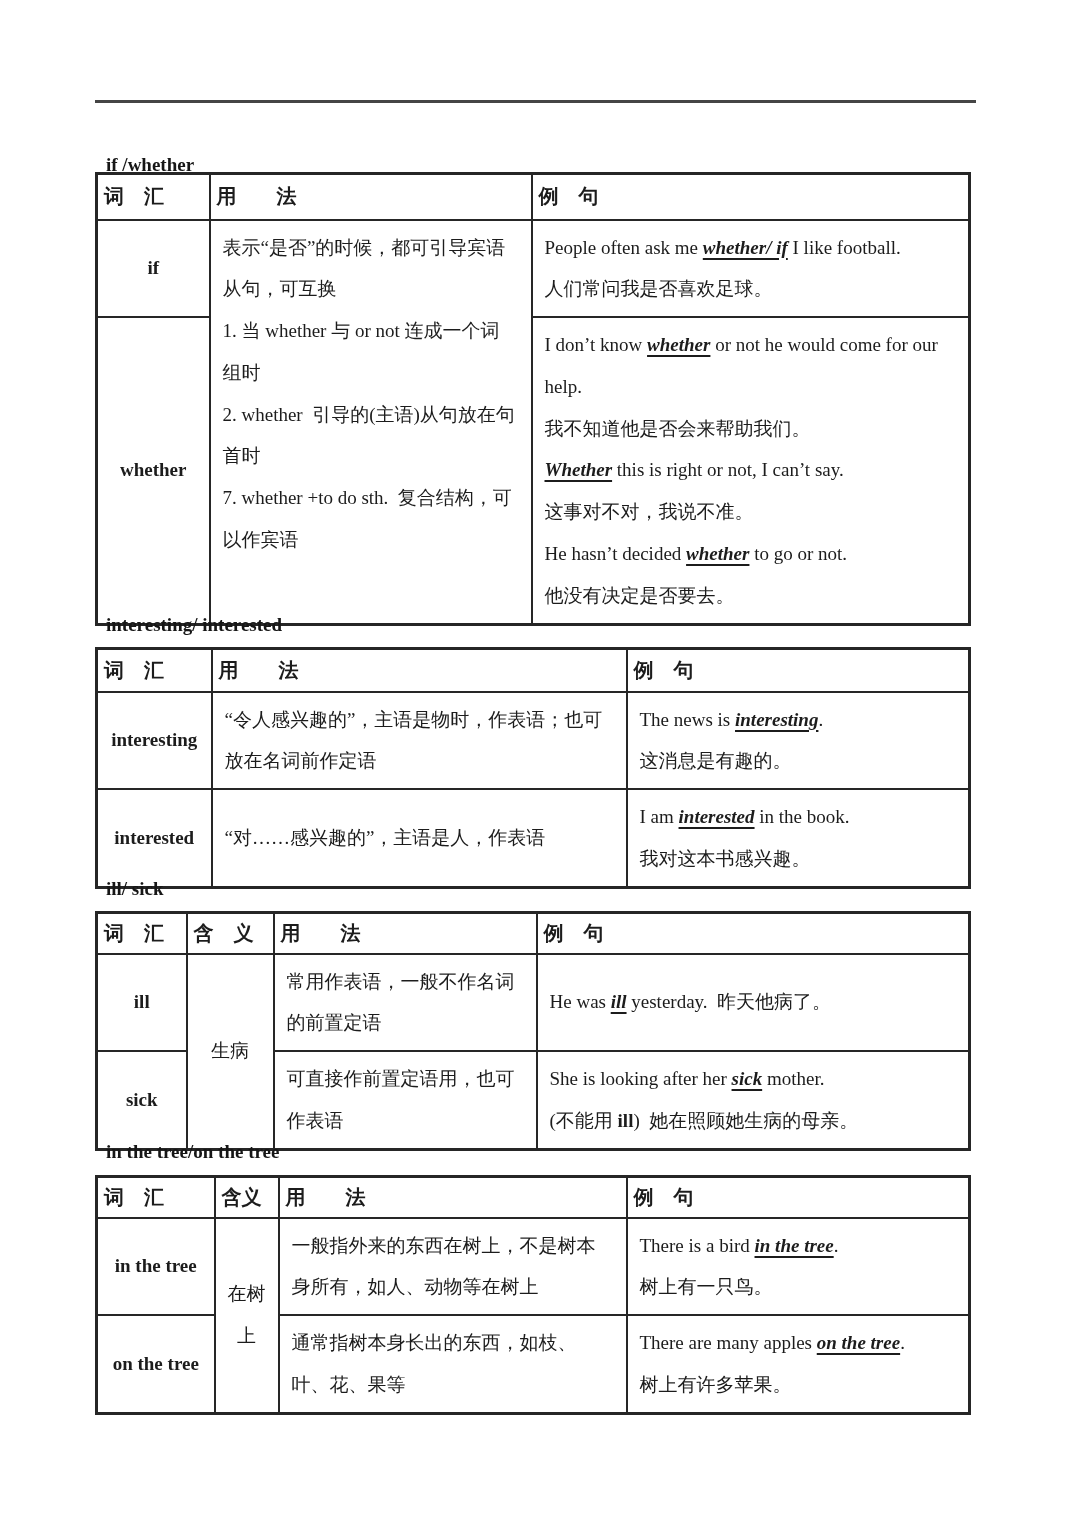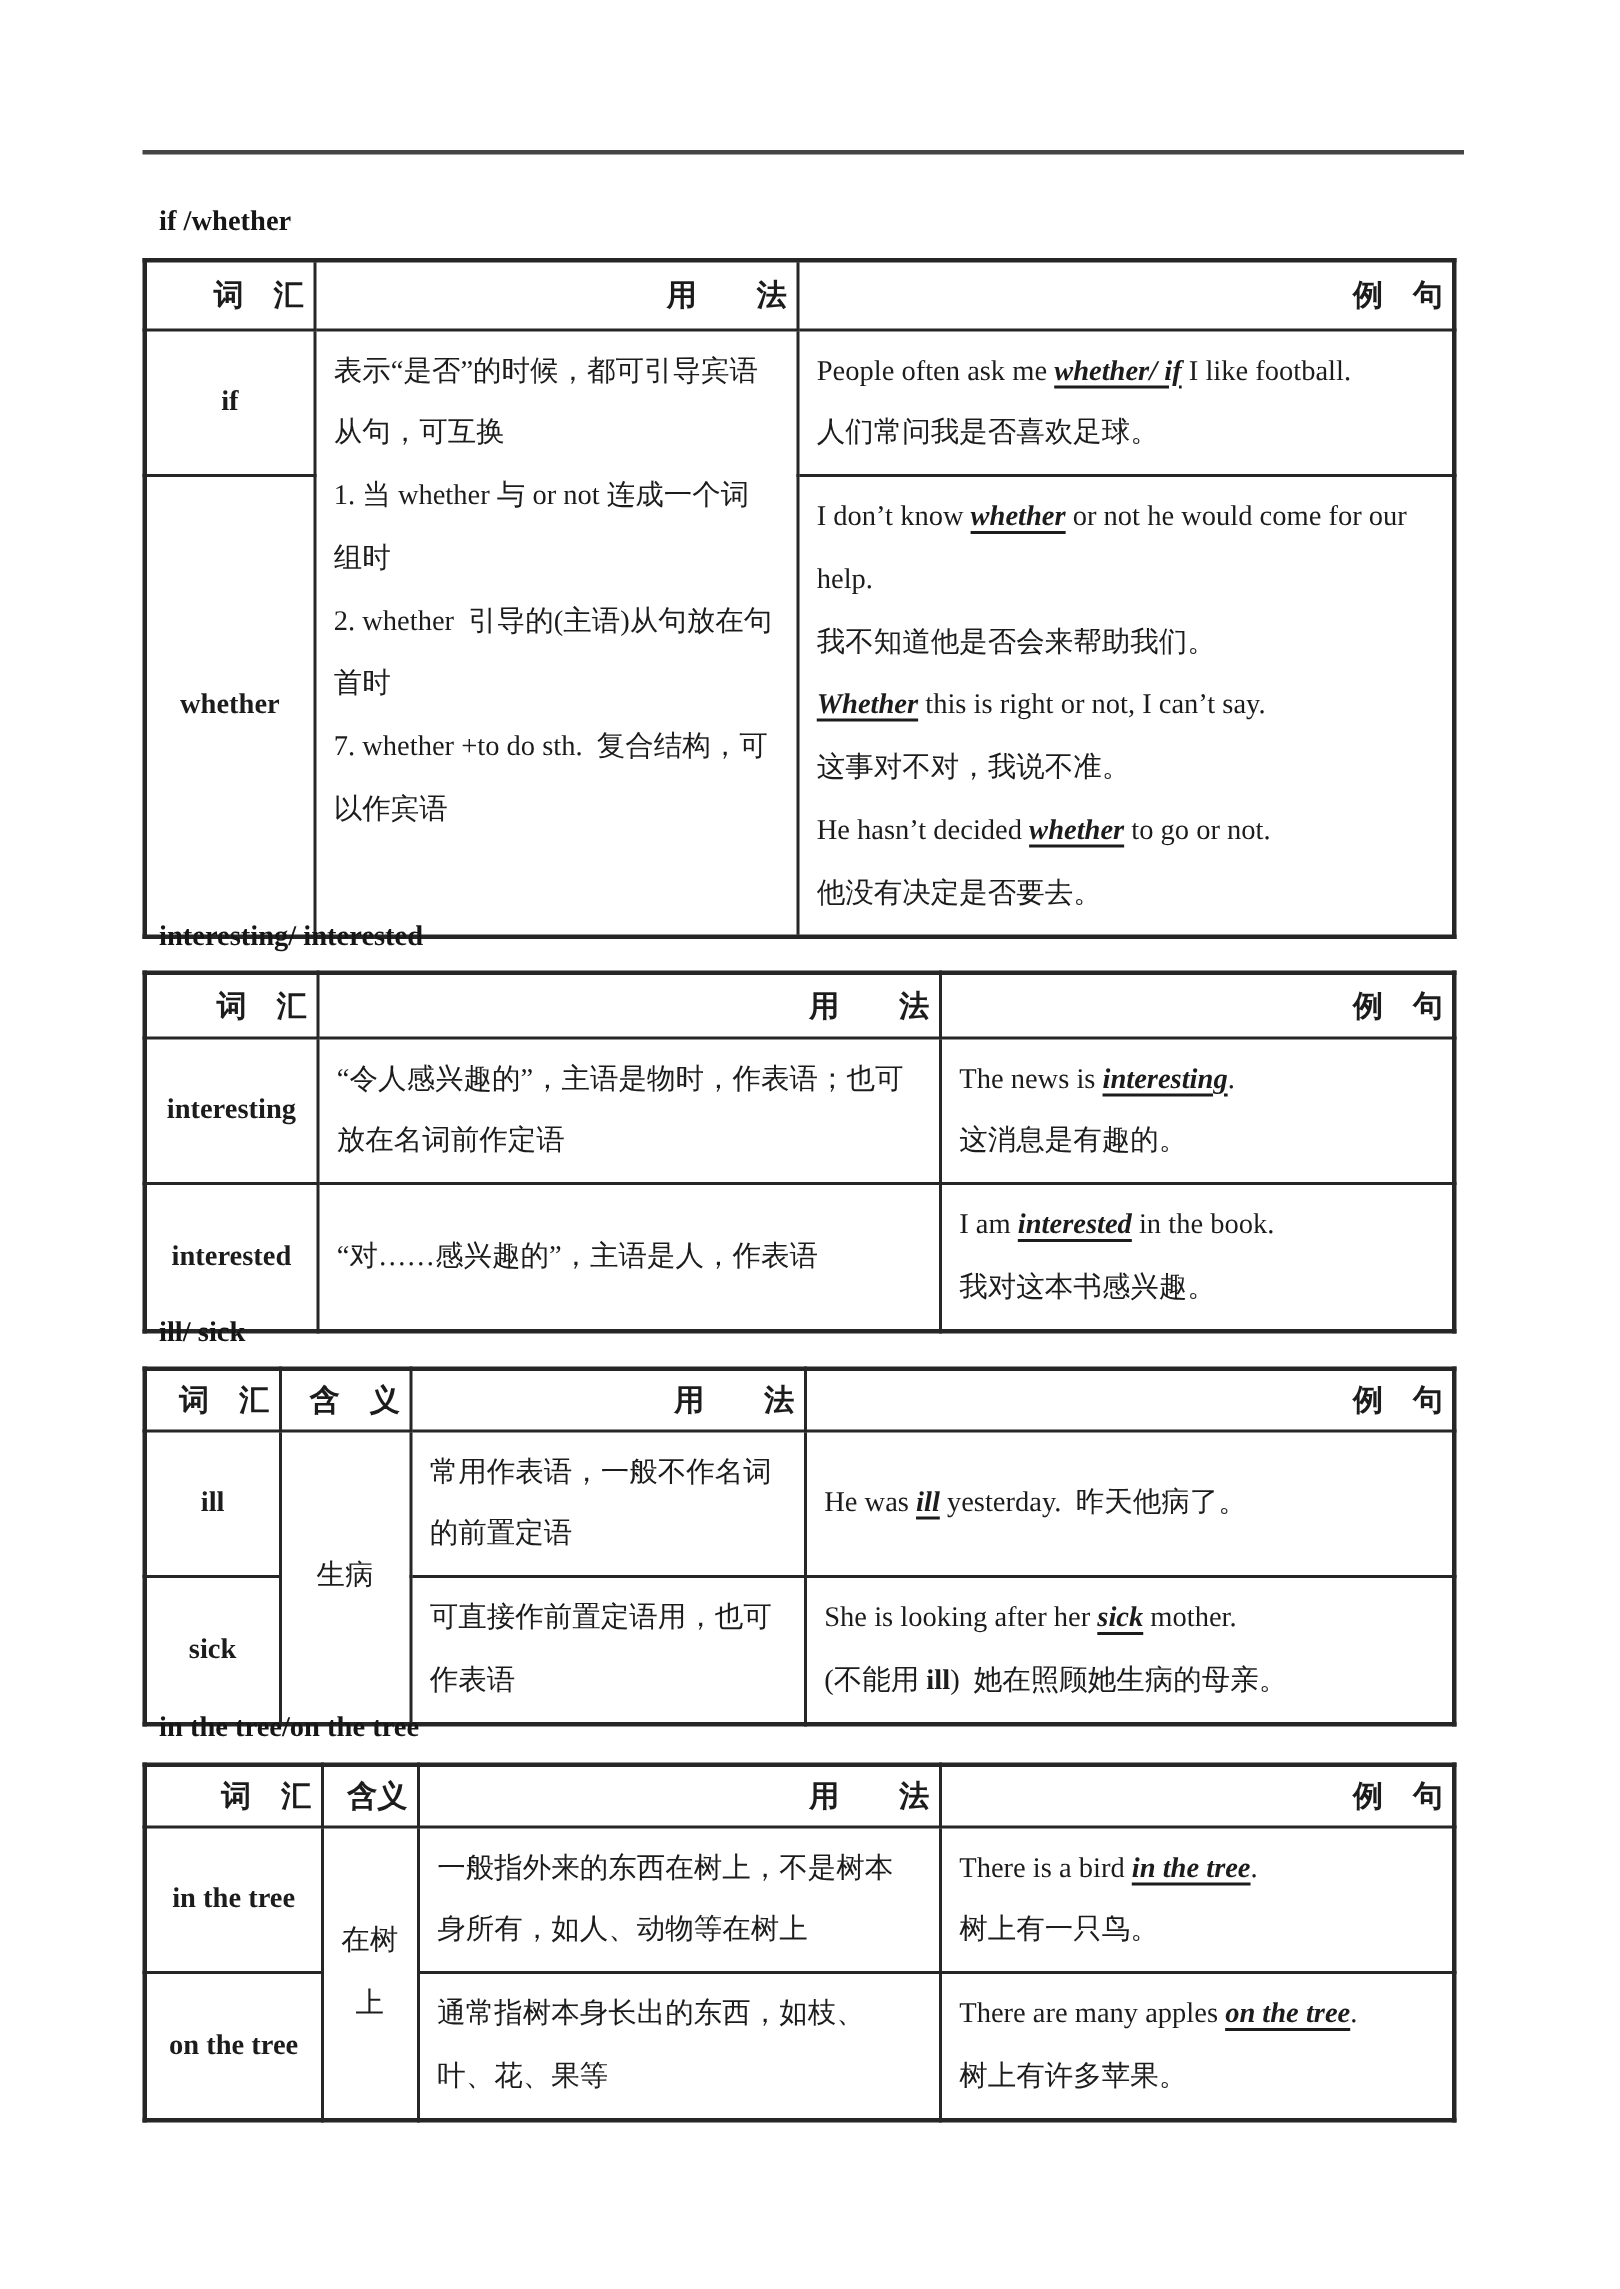--- a/index.html
+++ b/index.html
@@ -36,21 +36,21 @@
     border-collapse: collapse;
     table-layout: fixed;
     font-size: 19px;
     color: #1c1c1c;
   }
   .tbl, .tbl th, .tbl td { border: 2px solid #262626; }
   .tbl { border-width: 3px; }
   .tbl th {
     font-size: 20px;
     font-weight: bold;
-    text-align: right;
+    text-align: left;
     vertical-align: middle;
     padding: 4px 6px;
     white-space: pre-wrap;
   }
   .tbl td {
     vertical-align: middle;
     padding: 6px 12px;
     line-height: 2.2;
   }
   td.wd {
@@ -81,21 +81,21 @@
     color: #1c1c1c;
   }
 </style>
 </head>
 <body>
 
 <div class="page">
 
   <div class="top-rule"></div>
 
-  <div class="section-title" style="top:137px">if /whether</div>
+  <div class="section-title" style="top:154px">if /whether</div>
   <table class="tbl" style="top:172px">
     <colgroup>
         <col style="width:113px">
         <col style="width:322px">
         <col style="width:438px">
       </colgroup>
     <tbody>
         <tr style="height:46px">
       <th>词　汇</th>
       <th>用　　法</th>

